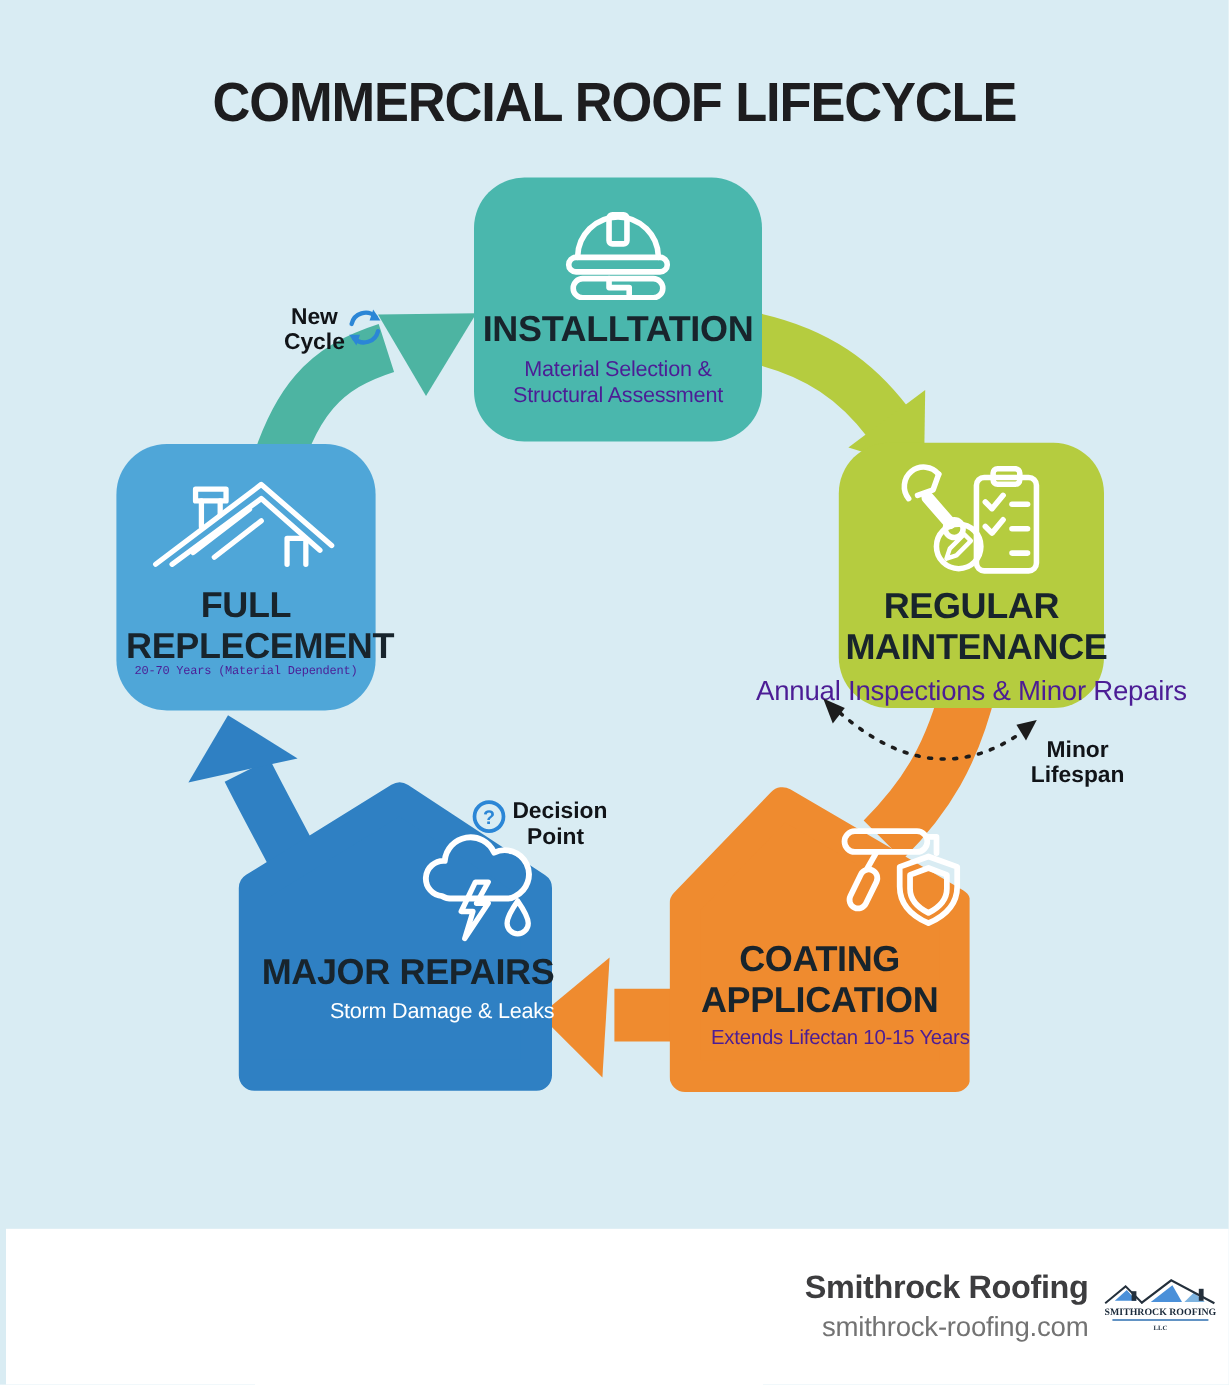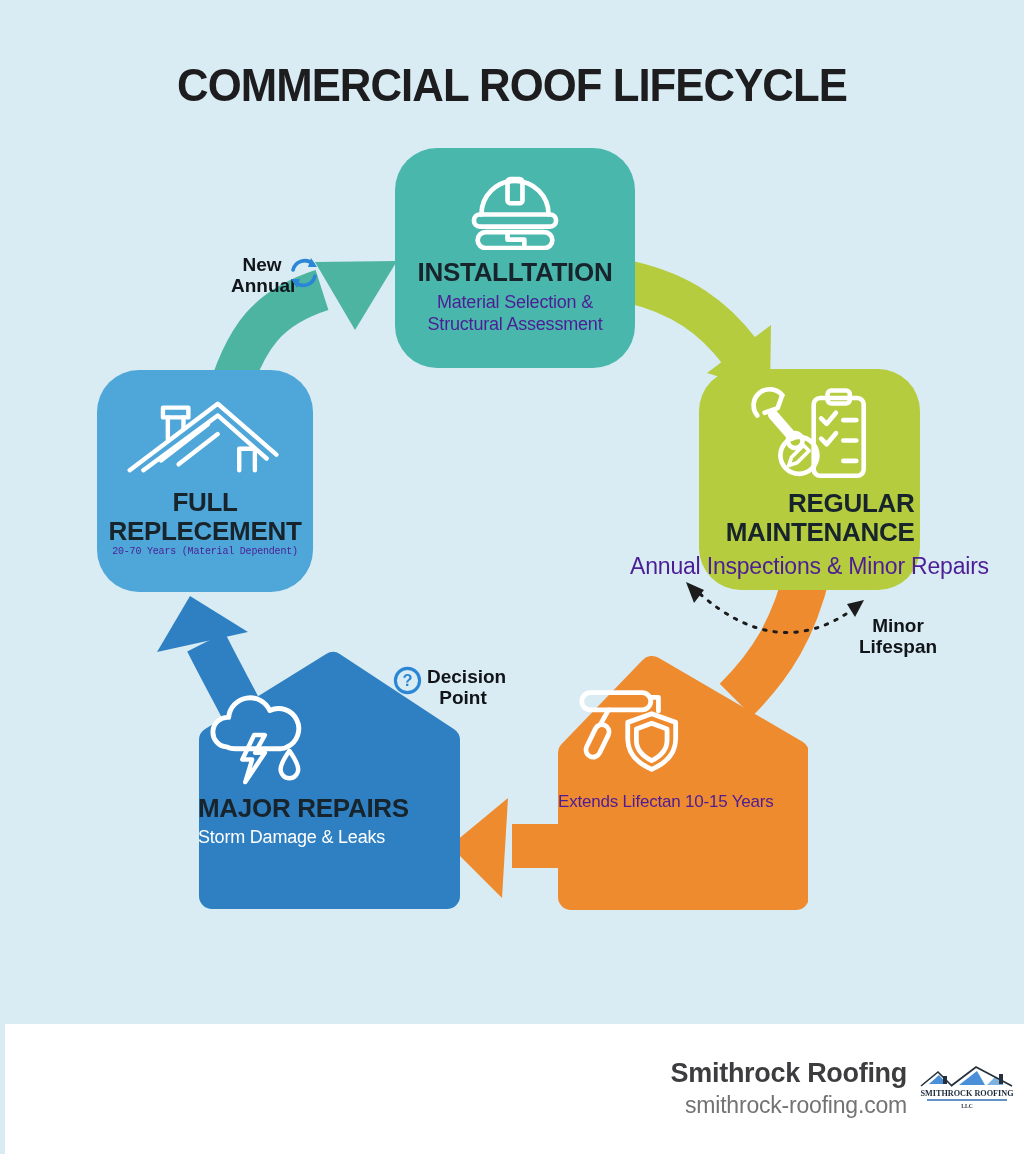--- a/index.html
+++ b/index.html
@@ -16,43 +16,43 @@
 
   .card { position:absolute; border-radius:42px; display:flex; flex-direction:column; align-items:center; }
   .card-installation { left:395px; top:148px; width:240px; height:220px; background:#4ab7ad; }
   .card-maintenance  { left:699px; top:369px; width:221px; height:221px; background:#b5cc3f; }
   .card-replacement  { left:97px;  top:370px; width:216px; height:222px; background:#4fa6d8; }
 
   .house { position:absolute; }
   .house-coating { left:558px; top:655px; width:250px; height:256px; }
   .house-repairs { left:198px; top:650px; width:264px; height:262px; }
   .house svg.shape { position:absolute; left:0; top:0; width:100%; height:100%; }
-  .house .content { position:relative; width:100%; height:100%; display:flex; flex-direction:column; align-items:flex-start; }
-
-  .stage-label { font-size:26px; font-weight:700; color:#18242c; text-align:center;
+  .house .content { position:relative; width:100%; height:100%; display:flex; flex-direction:column; align-items:flex-end; }
+
+  .stage-label { font-size:30px; font-weight:700; color:#18242c; text-align:center;
                  line-height:1.12; letter-spacing:-0.3px; }
   .stage-desc  { font-size:18px; font-weight:400; color:#4c1d95; text-align:center;
                  line-height:1.22; letter-spacing:-0.2px; }
   .nowrap { white-space:nowrap; }
 
   .card-installation .icon { margin-top:16px; }
   .card-installation .stage-label { margin-top:8px; }
   .card-installation .stage-desc { margin-top:5px; width:195px; }
 
   .card-maintenance .icon { margin-top:16px; }
-  .card-maintenance .stage-label { margin-top:4px; width:210px;text-align:right; }
+  .card-maintenance .stage-label { margin-top:4px; width:210px; }
   .card-maintenance .stage-desc { margin-top:5px; font-size:23px; }
 
   .card-replacement .icon { margin-top:22px; }
   .card-replacement .stage-label { margin-top:8px; width:200px; }
   .card-replacement .stage-desc { margin-top:0; font-size:10px;font-family:Liberation Mono, monospace; }
 
   .house-coating .icon { margin-top:30px; }
   .house-coating .stage-label { margin-top:6px; }
-  .house-coating .stage-desc { margin-top:15px; font-size:17px; }
+  .house-coating .stage-desc { margin-top:5px; font-size:17px; }
 
   .house-repairs .icon { margin-top:38px; }
   .house-repairs .stage-label { margin-top:6px; }
   .house-repairs .stage-desc { margin-top:4px; color:#ffffff; }
 
   .annotation { position:absolute; font-size:19px; font-weight:700; color:#111418;
                 line-height:1.12; text-align:center; }
   .anno-new-cycle { left:231px; top:254px; width:62px; }
   .anno-decision  { left:427px; top:666px; width:72px; }
   .anno-extend    { left:858px; top:615px; width:80px; }
@@ -156,20 +156,21 @@
       <svg class="icon" width="128" height="92" viewBox="0 0 132 96">
         <g stroke="#ffffff" stroke-width="5" fill="none" stroke-linecap="round" stroke-linejoin="round">
           <rect x="24" y="8" width="72" height="18" rx="9"></rect>
           <path d="M96 13 h8 v14"></path>
           <path d="M52 26 l-8 14"></path>
           <rect x="33" y="40" width="15" height="36" rx="7.5" transform="rotate(26 40 58)"></rect>
           <path d="M97 30 l25 9 v17 q0 21 -25 32 q-25 -11 -25 -32 v-17 z"></path>
           <path d="M97 40 l16 6 v12 q0 13 -16 21 q-16 -8 -16 -21 v-12 z"></path>
         </g>
       </svg>
+      <div class="stage-label">COATING APPLICATION</div>
       <div class="stage-desc nowrap">Extends Lifectan 10-15 Years</div>
     </div>
   </div>
 
   <div class="house house-repairs">
     <svg class="shape" viewBox="0 0 264 262">
       <polygon points="135,15 249,90 249,246 14,246 14,90" fill="#2f80c3" stroke="#2f80c3" stroke-width="26" stroke-linejoin="round"></polygon>
     </svg>
     <div class="content">
       <svg class="icon" width="122" height="100" viewBox="0 0 122 102">
@@ -185,21 +186,21 @@
   </div>
 
   <svg class="toplayer" viewBox="0 0 1024 1154">
     <g>
       <path d="M700 594 Q 778 662 852 610" stroke="#1c1c1c" stroke-width="3" stroke-dasharray="2.5 8" stroke-linecap="round" fill="none"></path>
       <polygon points="686,582 694,603 704,590" fill="#1c1c1c"></polygon>
       <polygon points="864,600 855,617 847,604" fill="#1c1c1c"></polygon>
     </g>
   </svg>
 
-  <div class="annotation anno-new-cycle">New Annual</div>
+  <div class="annotation anno-new-cycle">New Cycle</div>
   <svg class="anno-icon icon-refresh" viewBox="0 0 36 36">
     <g stroke="#2b86d6" stroke-width="3.6" fill="none" stroke-linecap="round">
       <path d="M7 15 a12 12 0 0 1 20 -6"></path>
       <path d="M29 21 a12 12 0 0 1 -20 6"></path>
     </g>
     <polygon points="25,3 31,12 22,12" fill="#2b86d6"></polygon>
     <polygon points="11,33 5,24 14,24" fill="#2b86d6"></polygon>
   </svg>
 
   <div class="annotation anno-decision">Decision Point</div>

